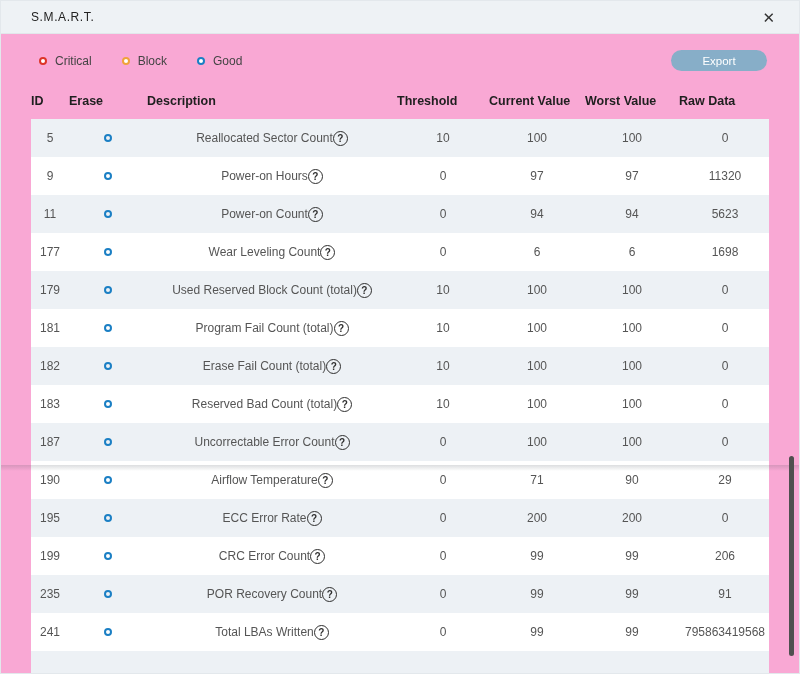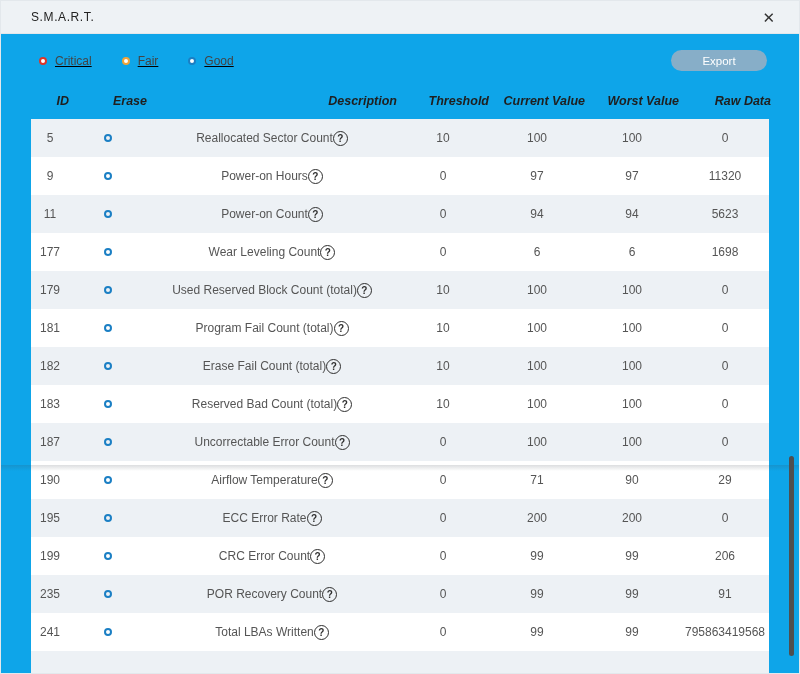--- a/index.html
+++ b/index.html
@@ -6,41 +6,41 @@
   html,body { margin:0; padding:0; }
   body {
     width:800px; height:674px;
     font-family:"Liberation Sans", sans-serif;
     background:#ffffff;
     overflow:hidden;
   }
   .dialog {
     position:relative;
     width:800px; height:674px;
-    background:#0ea5e9;
+    background:#f9a8d4;
     border:1px solid #e3e8ec;
     overflow:hidden;
   }
   .titlebar {
     height:33px;
     background:#eef2f5;
     border-bottom:1px solid #e2e7eb;
     display:flex; align-items:center; justify-content:space-between;
     padding:0 20px 0 30px;
   }
   .title { font-size:12px; color:#222; letter-spacing:0.6px; }
   .close {
     font-size:15px; color:#333; cursor:pointer; line-height:1;
     padding:2px 4px;
   }
   .toolbar {
     display:flex; align-items:center; justify-content:space-between;
     padding:16px 32px 12px 38px;
   }
-  .legend { display:flex; gap:30px;text-decoration:underline; }
+  .legend { display:flex; gap:30px; }
   .legend-item { display:flex; align-items:center; gap:8px; font-size:12px; color:#444; }
   .ring {
     width:8px; height:8px; border:2px solid #999; border-radius:50%;
     display:inline-block; background:#fff;
   }
   .export {
     width:96px; height:21px;
     border:none; border-radius:11px;
     background:#87aec8; color:#fff;
     font-size:11.5px; font-family:inherit;
@@ -49,21 +49,21 @@
   .table { margin:0 30px; position:relative; }
   .grid-cols {
     display:grid;
     grid-template-columns:38px 78px 250px 92px 96px 94px 92px;
   }
   .thead {
     height:36px;
     align-items:center;
     font-weight:bold; font-size:12.5px; color:#1f1f1f;
   }
-  .thead > div { text-align:right;font-style:italic; }
+  .thead > div { text-align:left; }
   .row {
     height:38px;
     align-items:center;
     font-size:12px; color:#555;
     background:#ffffff;
   }
   .row.alt { background:#edf1f5; }
   .cell { text-align:center; }
   .desc-cell {
     display:flex; align-items:center; justify-content:center; 
@@ -110,21 +110,21 @@
   </div>
 
   <div class="toolbar">
     <div class="legend">
       <div class="legend-item">
         <i class="ring" style="border-color: rgb(221, 53, 41);"></i>
         <span>Critical</span>
       </div>
       <div class="legend-item">
         <i class="ring" style="border-color: rgb(240, 163, 58);"></i>
-        <span>Fair</span>
+        <span>Block</span>
       </div>
       <div class="legend-item">
         <i class="ring" style="border-color: rgb(27, 127, 196);"></i>
         <span>Good</span>
       </div>
     </div>
     <button class="export">Export</button>
   </div>
 
   <div class="table">

